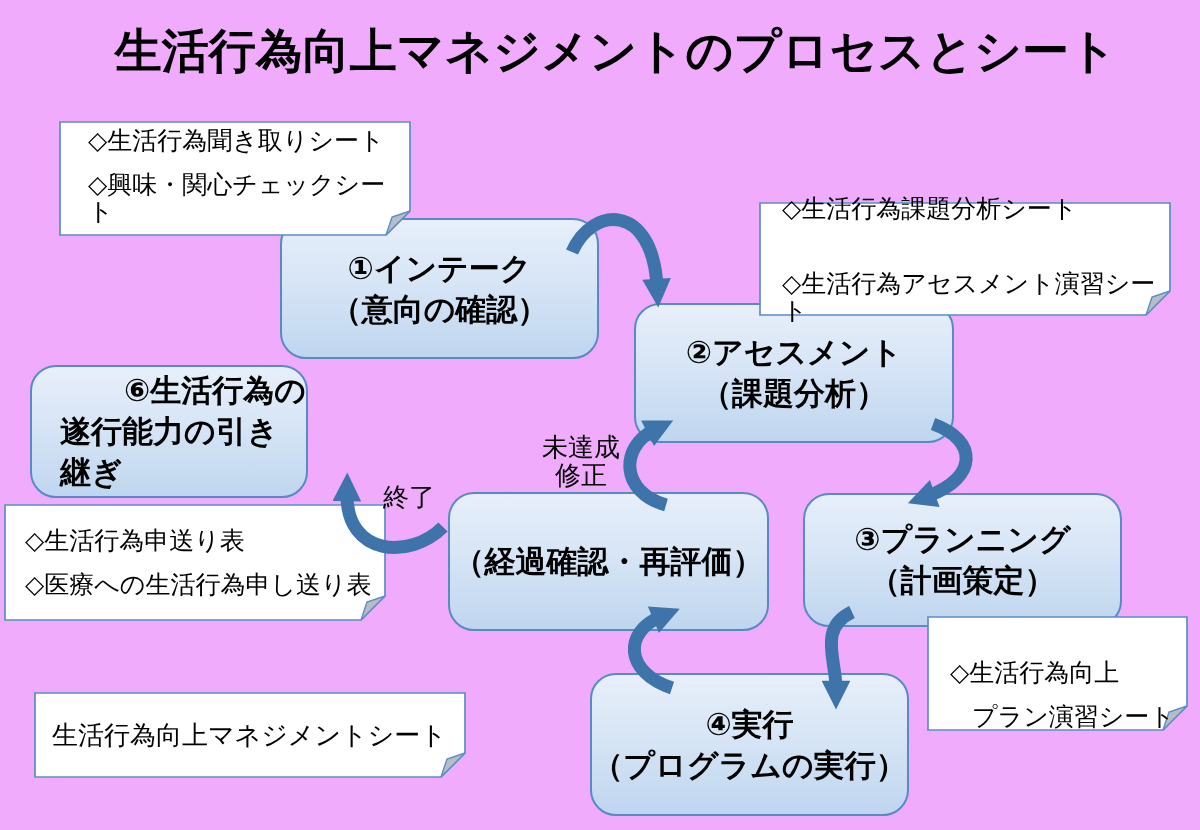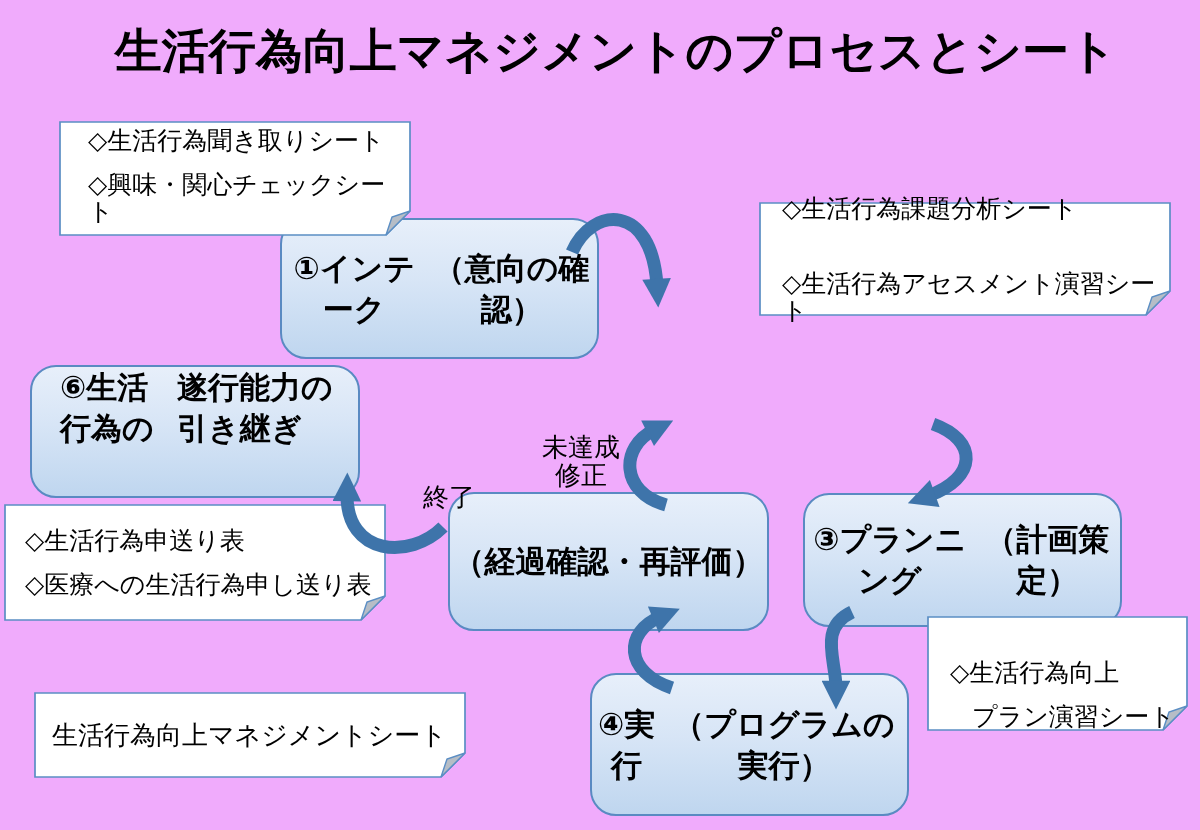--- a/index.html
+++ b/index.html
@@ -6,61 +6,65 @@
   body{font-family:"Liberation Sans","DejaVu Sans",sans-serif;color:#000;}
   .canvas{position:relative;width:1200px;height:830px;background:#f0abfc;overflow:hidden;padding-left:32px;}
 
   
   .page-title{position:absolute;top:20px;left:0;width:100%;text-align:center;
     font-size:47px;font-weight:bold;line-height:1.3;z-index:3;}
 
   
   .step{position:absolute;z-index:1;border:2.5px solid #5a8ac2;border-radius:26px;
     background:linear-gradient(180deg,#e7effa 0%,#d7e5f6 45%,#bfd6ef 100%);
-    display:flex;flex-direction:row;align-items:center;justify-content:center;
+    display:flex;flex-direction:column;align-items:center;justify-content:center;
     font-size:31px;font-weight:bold;line-height:41px;text-align:center;}
   #step-intake{left:280px;top:218px;width:315px;height:137px;}
   #step-assessment{left:634px;top:303px;width:316px;height:136px;}
   #step-planning{left:803px;top:493px;width:315px;height:130px;}
   #step-execution{left:590px;top:673px;width:315px;height:139px;}
   #step-monitoring{left:448px;top:492px;width:317px;height:135px;}
-  #step-handover{left:30px;top:365px;width:330px;height:133px;
-    align-items:flex-start;text-align:left;padding-left:28px;box-sizing:border-box;}
+  #step-handover{left:30px;top:365px;width:278px;height:133px;
+    align-items:flex-end;text-align:left;padding-left:28px;box-sizing:border-box;}
 
   
   .overlay{position:absolute;left:0;top:0;width:1200px;height:830px;z-index:2;pointer-events:none;}
   .note-shape{fill:#ffffff;stroke:#5b8ec4;stroke-width:1.7;}
   .fold{fill:#b6bdc6;stroke:#5b8ec4;stroke-width:1.4;}
   .arrow{fill:none;stroke:#3e74aa;stroke-width:13;stroke-linecap:butt;}
 
   
   .note-text{position:absolute;z-index:3;display:flex;flex-direction:column;
     justify-content:center;font-size:25px;line-height:27px;gap:17px;}
   #note-intake-text{left:88px;top:122px;width:320px;height:107px;}
   #note-assessment-text{left:782px;top:203px;width:388px;height:112px;gap:48px;}
   #note-handover-text{left:25px;top:505px;width:360px;height:115px;}
   #note-planning-text{left:950px;top:617px;width:237px;height:113px;margin-top:21px;}
   #note-management-text{left:52px;top:693px;width:410px;height:84px;font-size:26px;}
   .note-line.indent{padding-left:22px;}
 
   
   .flow-label{position:absolute;z-index:3;font-size:26px;line-height:28px;}
-  #label-end{left:383px;top:483px;margin-left:40px;}
+  #label-end{left:383px;top:483px;}
   #label-revision{left:521px;top:433px;width:120px;text-align:center;}
 </style>
 </head>
 <body>
 
 <div class="canvas">
 
   <div class="page-title">生活行為向上マネジメントのプロセスとシート</div>
 
   <div class="step" id="step-intake">
     <div>①インテーク</div>
     <div>（意向の確認）</div>
+  </div>
+  <div class="step" id="step-assessment">
+    <div>②アセスメント</div>
+    <div>（課題分析）</div>
   </div>
   <div class="step" id="step-planning">
     <div>③プランニング</div>
     <div>（計画策定）</div>
   </div>
   <div class="step" id="step-execution">
     <div>④実行</div>
     <div>（プログラムの実行）</div>
   </div>
   <div class="step" id="step-monitoring">

